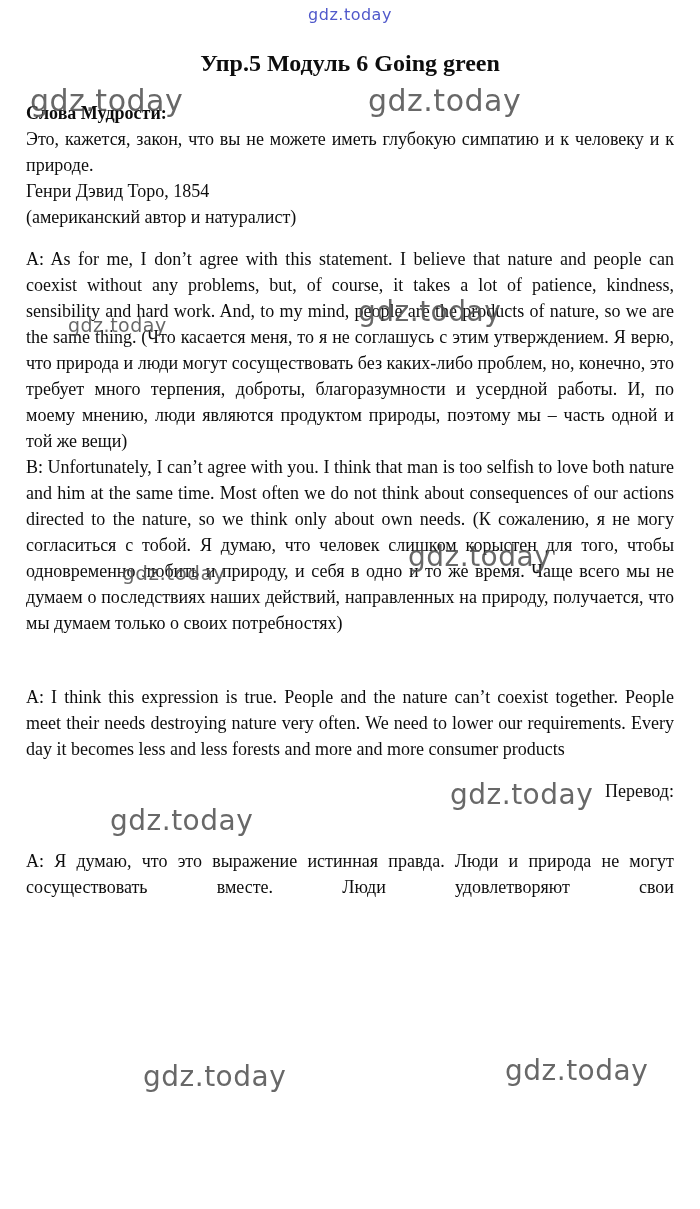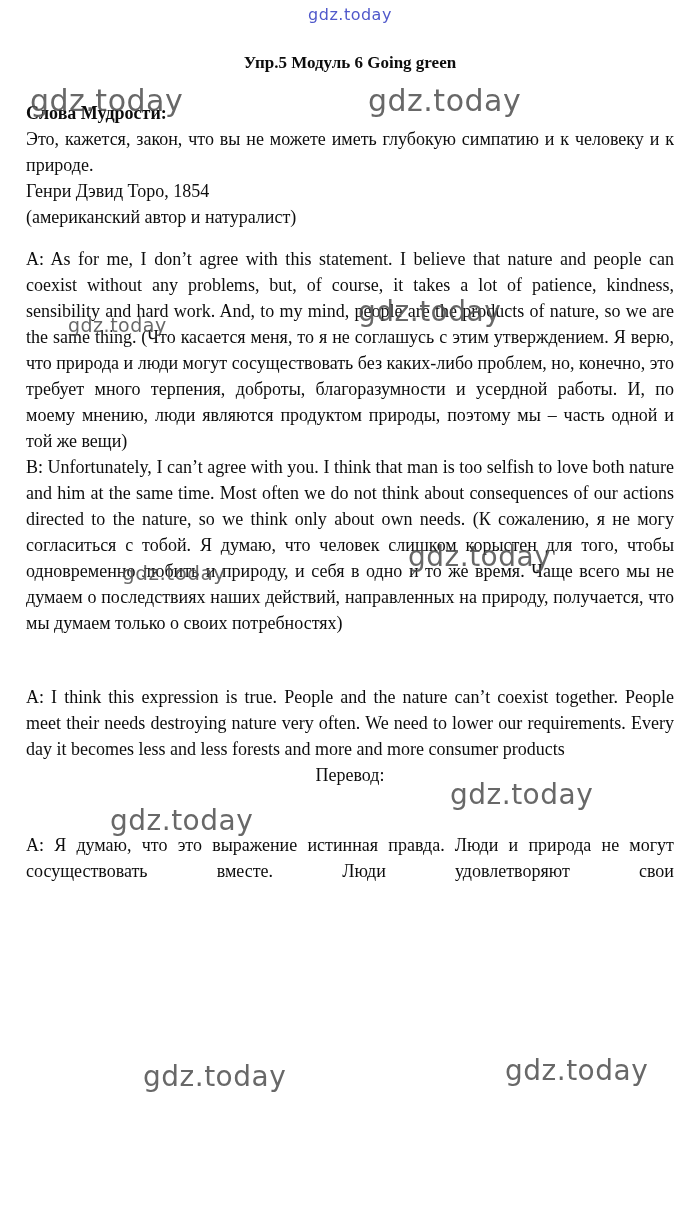--- a/index.html
+++ b/index.html
@@ -14,39 +14,39 @@
     font-family: "Liberation Serif", serif;
     font-size: 18px;
     line-height: 26px;
     color: #0d0d0d;
   }
   .content { padding: 50px 26px 0 26px; }
 
   .title {
     text-align: center;
     font-weight: 700;
-    font-size: 17px;
+    font-size: 24px;
   }
   .task-heading {
     margin-top: 70px;
     font-weight: 700;
   }
   .wisdom-label {
     margin-top: 24px;
     font-weight: 700;
   }
   .para { text-align: justify; margin: 0; }
   .quote { text-align: justify; }
   .para-a1 { margin-top: 16px; }
   .para-b1 { }
   .para-a2 { margin-top: 48px; }
   .para-b2 { margin-top: 16px; }
   .translation-line {
-    margin-top: 0;
-    text-align: center;
+    margin-top: 16px;
+    text-align: right;
   }
   .para-ta {
     margin-top: 44px;
     text-align: justify;
     text-align-last: justify;
   }
 
   
   .wm {
     position: absolute;

